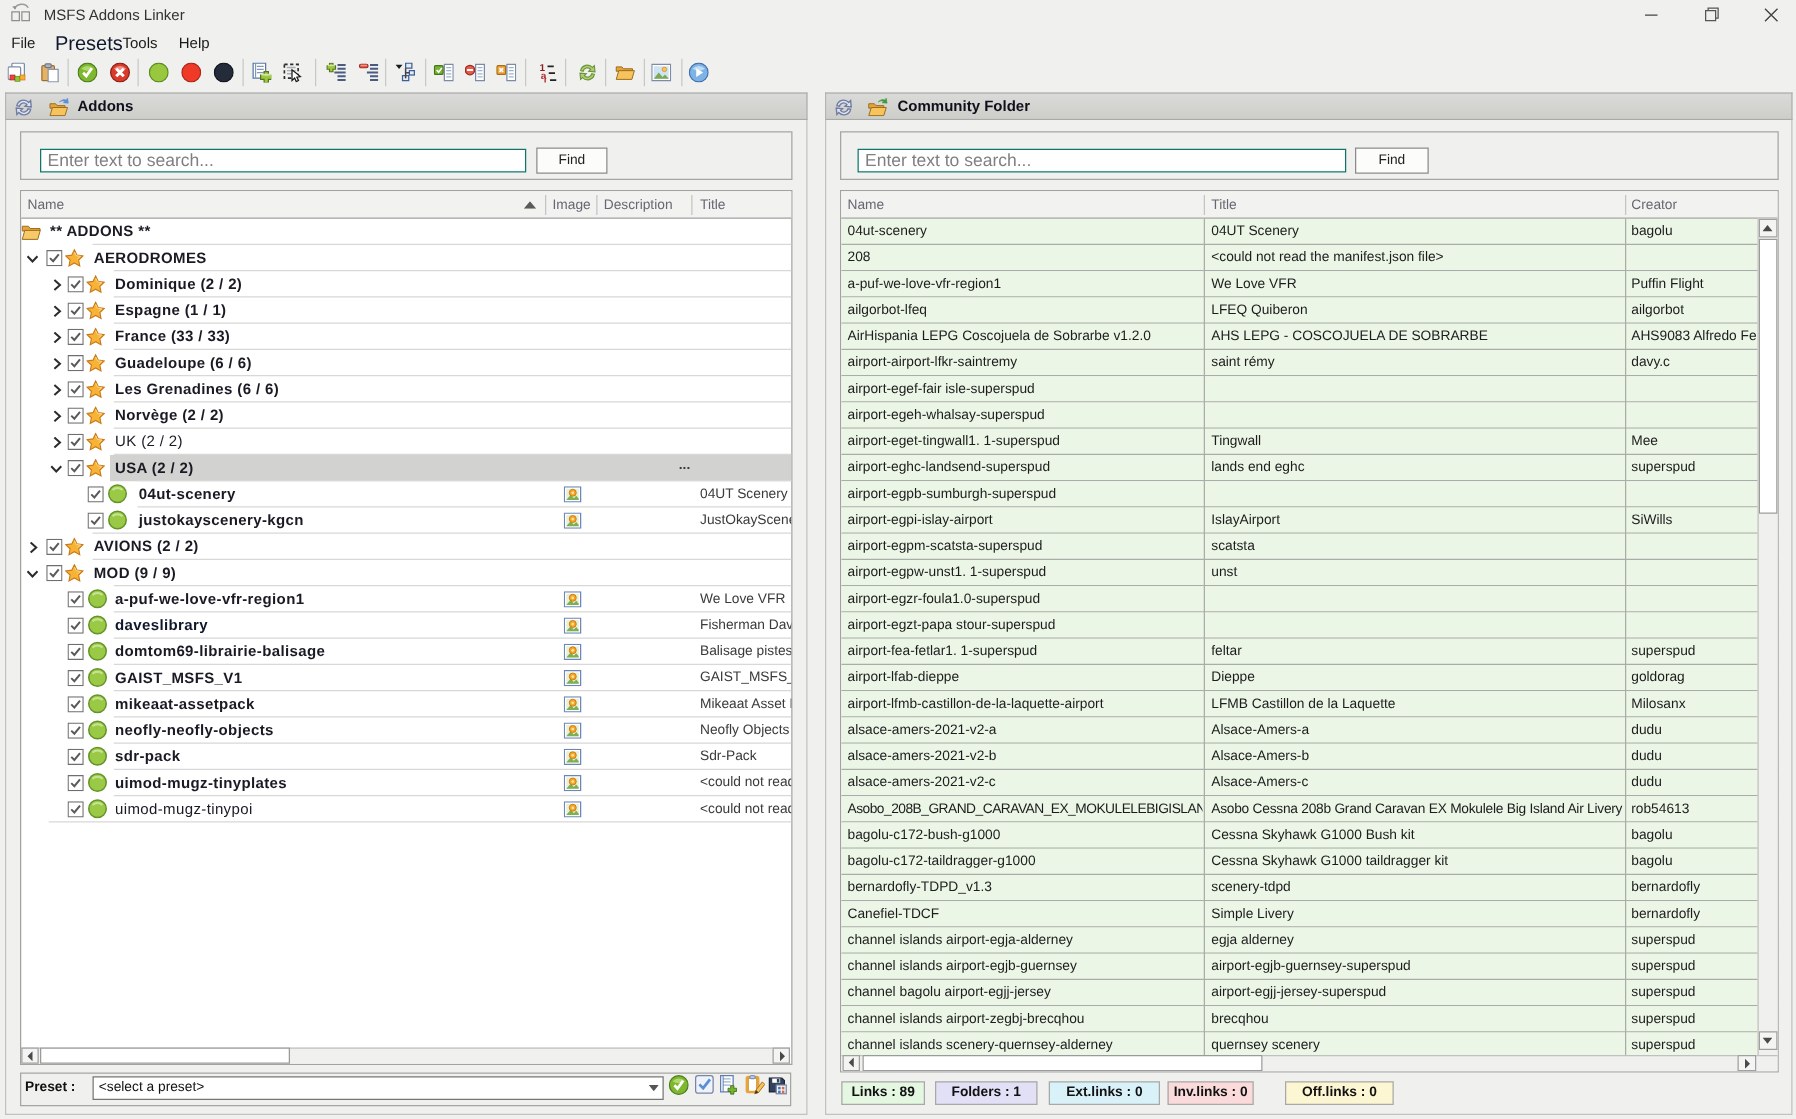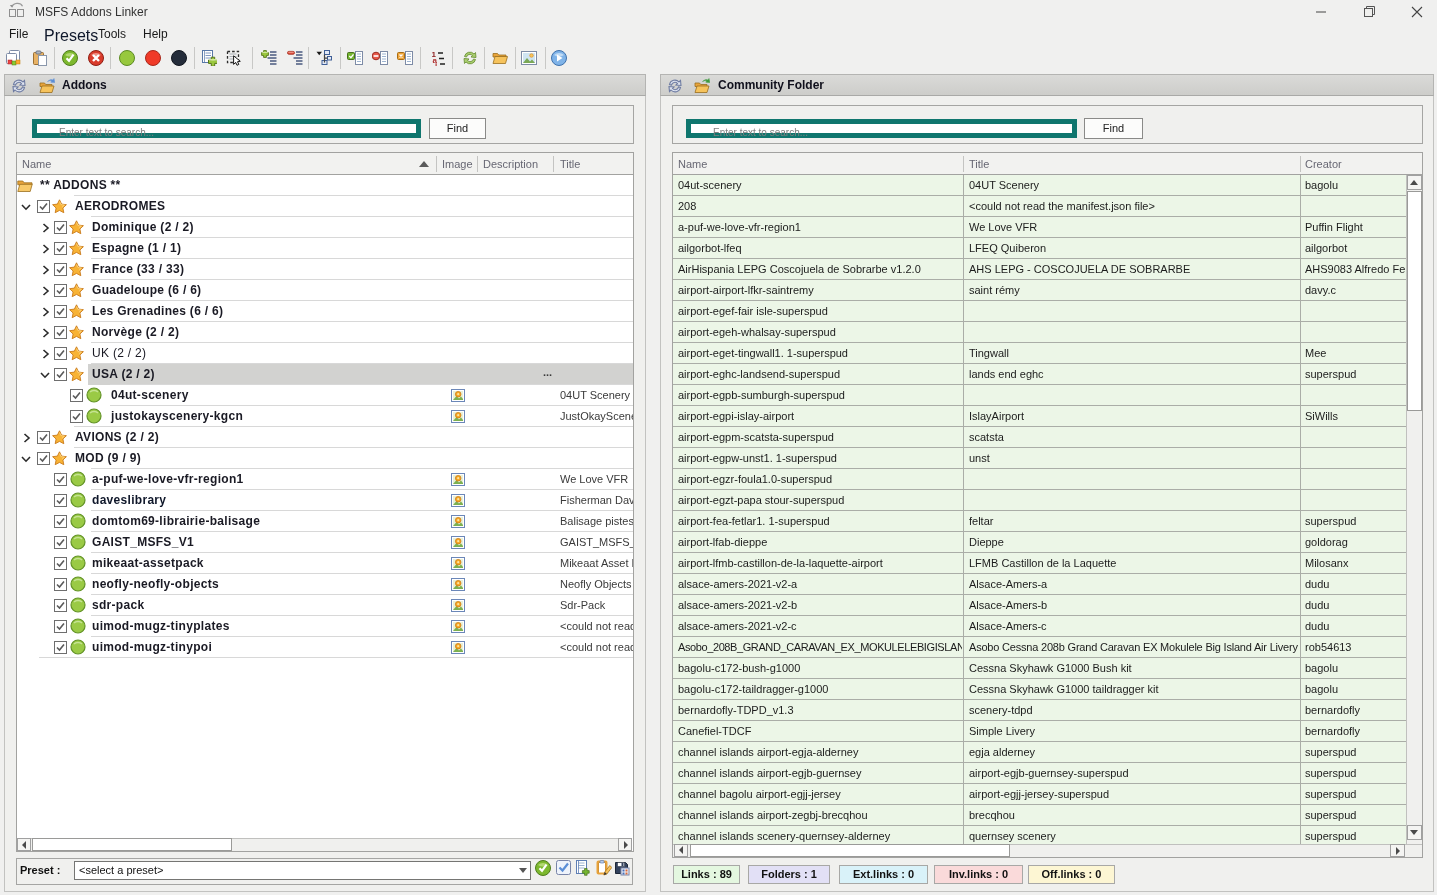--- a/index.html
+++ b/index.html
@@ -1,19 +1,19 @@
 <!DOCTYPE html>
 <html><head><meta charset="utf-8"><style>
 *{margin:0;padding:0;box-sizing:border-box}
 body{width:1437px;height:895px;position:relative;background:#f0f0ef;font-family:"Liberation Sans",sans-serif;overflow:hidden}
 .abs{position:absolute}
 .hdr{position:absolute;height:22px;background:linear-gradient(#dadad8,#cdcdca);border:1px solid #b4b4b2;border-bottom:1px solid #a9a9a7}
 .hdrtx{position:absolute;top:4px;font-size:12px;font-weight:bold;color:#10101c}
 .sbox{position:absolute;border:1px solid #a5a5a3;background:#f0f0ee}
-.inp{position:absolute;background:#fff;border:5px solid #0f766e;font-size:10px;color:#7f7f7f;line-height:17px;padding-left:22px}
+.inp{position:absolute;background:#fff;border:1px solid #0f766e;font-size:14px;color:#7f7f7f;line-height:17px;padding-left:5px}
 .btn{position:absolute;background:#fcfcfb;border:1px solid #8a8a88;font-size:11px;color:#222;text-align:center}
 .gh{position:absolute;background:#f2f2f0;border-bottom:1px solid #a2a2a0;color:#676773;font-size:11px}
 .ghl{position:absolute;width:1px;background:#c4c4c2}
 .tsep{position:absolute;height:1px;background:#d8d8d8}
 .grow{position:absolute;left:673px;width:749px;height:21px;background:#ecf6e7;border-bottom:1px solid #aaada7;font-size:11px;color:#1c1c1c;line-height:20px;white-space:nowrap}
 .c1{position:absolute;left:5px;width:284px;overflow:hidden}.c2{position:absolute;left:296px;width:330px;overflow:hidden}.c3{position:absolute;left:632px;width:100px;overflow:hidden}
 .chip{position:absolute;top:865px;height:19px;border:1px solid #a8a8a6;font-size:11px;font-weight:bold;color:#111;text-align:center;line-height:17px}
 .sb{position:absolute;background:#f0f0ee}
 .sbtn{position:absolute;background:#f4f4f2;border:1px solid #a0a0a0}
 .thumb{position:absolute;background:#fff;border:1px solid #9a9a98}
@@ -512,21 +512,21 @@
 <div class="abs" style="left:560px;top:616px;width:73px;height:21px;overflow:hidden;font-size:11px;color:#3a3a3a;line-height:21px;white-space:nowrap">&lt;could not read t</div>
 <div class="tsep" style="left:91px;top:636px;width:542px"></div>
 <svg width="13" height="13" viewBox="0 0 13 13" style="position:absolute;left:54px;top:641px">
     <rect x="0.5" y="0.5" width="12" height="12" fill="#fff" stroke="#6e6e6e"></rect>
     <path d="M3 6.5 L5.5 9 L10 3.5" fill="none" stroke="#5a5a5a" stroke-width="1.6"></path>
   </svg>
 <svg width="16" height="16" viewBox="0 0 16 16" style="position:absolute;left:70px;top:639px">
     <circle cx="8" cy="8" r="7" fill="#9aca45" stroke="#639327" stroke-width="1.2"></circle>
     <path d="M4 5 a 5 4 0 0 1 8 0" fill="none" stroke="#c6e394" stroke-width="1.5"></path>
   </svg>
-<div class="abs" style="left:92px;top:637px;font-size:12px;letter-spacing:0.3px;font-weight:bold;color:#1a1a24;line-height:21px;white-space:nowrap">uimod-mugz-tinypoi</div>
+<div class="abs" style="left:92px;top:637px;font-size:12px;letter-spacing:0.3px;font-weight:normal;color:#1a1a24;line-height:21px;white-space:nowrap">uimod-mugz-tinypoi</div>
 <svg width="15" height="13" viewBox="0 0 15 13" style="position:absolute;left:451px;top:641px">
     <rect x="0.5" y="0.5" width="13" height="12" fill="#fff" stroke="#6b87b8"></rect>
     <rect x="2" y="2" width="10" height="9" fill="#e8f0d8"></rect>
     <path d="M2 11 l3.5-4 l2.5 2.5 l2-2 l2 2.5 v1 z" fill="#7cb050"></path>
     <circle cx="7.2" cy="5.2" r="2.8" fill="#f5a623" stroke="#c87612" stroke-width="0.7"></circle>
     <circle cx="7.2" cy="5.2" r="1.1" fill="#fde2a0"></circle>
   </svg>
 <div class="abs" style="left:560px;top:637px;width:73px;height:21px;overflow:hidden;font-size:11px;color:#3a3a3a;line-height:21px;white-space:nowrap">&lt;could not read t</div>
 <div class="tsep" style="left:39px;top:657px;width:594px"></div>
 <div class="sb" style="left:17px;top:838px;width:615px;height:13px;border-top:1px solid #c0c0be"></div>
@@ -780,13 +780,13 @@
     <path d="M5 0 L1 4 L5 8 z" fill="#4a4a4a"></path>
   </svg>
 <div class="sbtn" style="left:1390px;top:844px;width:15px;height:13px"></div>
 <svg width="6" height="8" viewBox="0 0 6 8" style="position:absolute;left:1395px;top:847px">
     <path d="M1 0 L5 4 L1 8 z" fill="#4a4a4a"></path>
   </svg>
 <div class="thumb" style="left:690px;top:844px;width:320px;height:13px"></div>
 <div class="chip" style="left:673px;width:67px;background:#e4f7e0">Links : 89</div>
 <div class="chip" style="left:748px;width:82px;background:#e2e0f6">Folders : 1</div>
 <div class="chip" style="left:839px;width:89px;background:#d9f2f9">Ext.links : 0</div>
-<div class="chip" style="left:934px;width:89px;background:#fadada">Inv.links : 0</div>
+<div class="chip" style="left:934px;width:69px;background:#fadada">Inv.links : 0</div>
 <div class="chip" style="left:1028px;width:87px;background:#fdf6d3">Off.links : 0</div>
 </body></html>

